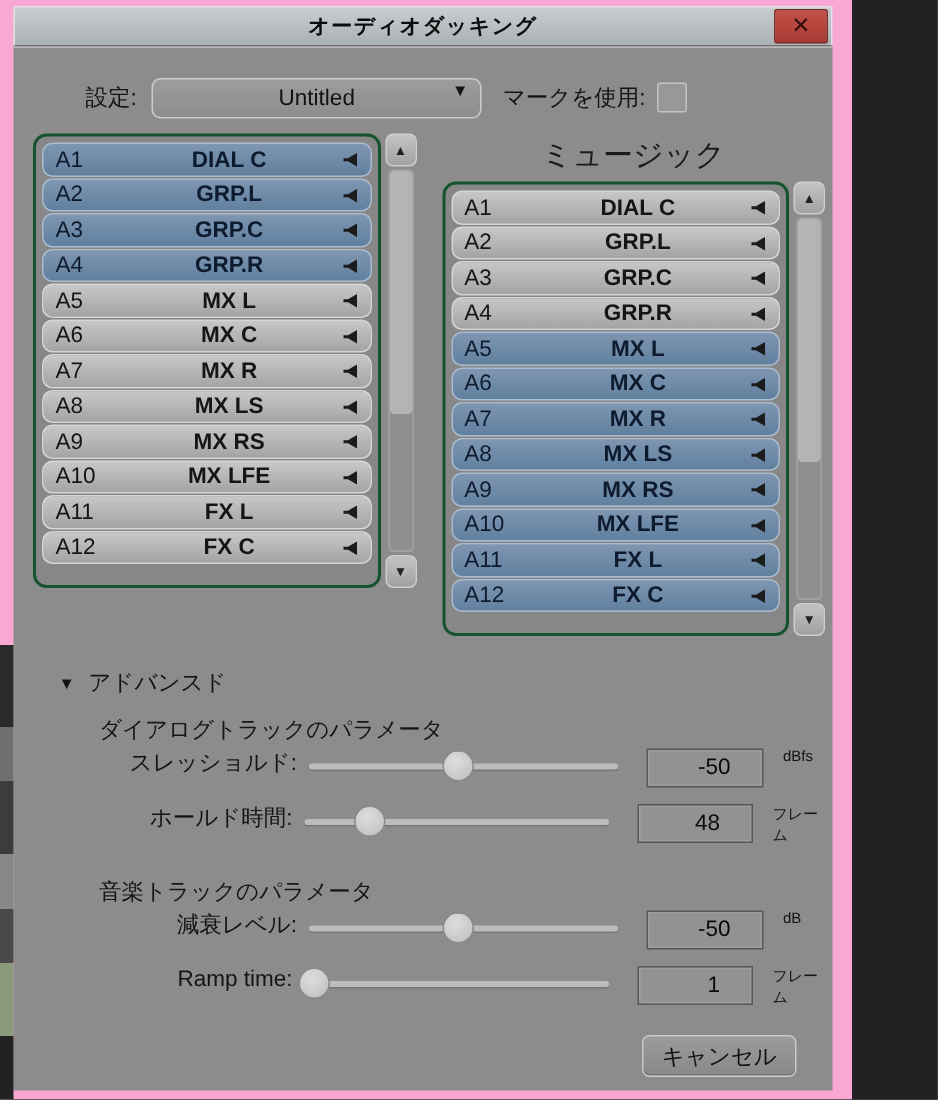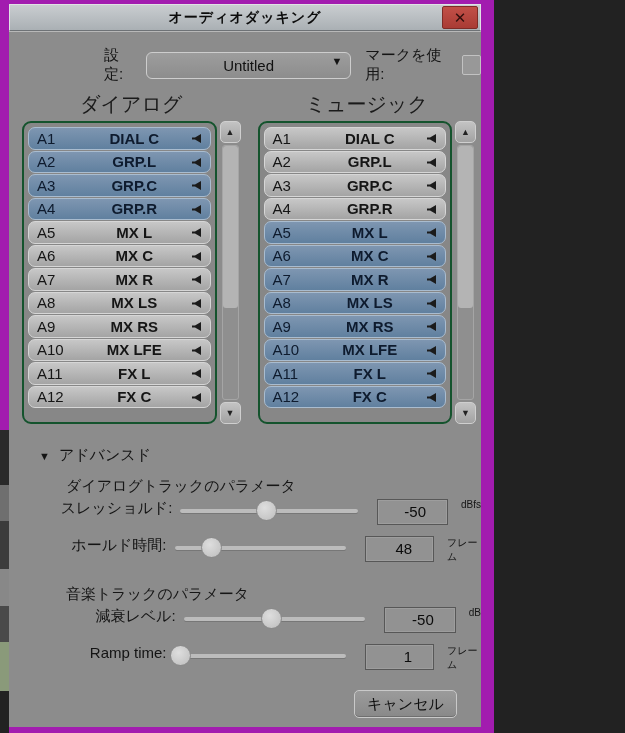--- a/index.html
+++ b/index.html
@@ -1,40 +1,40 @@
 <!DOCTYPE html>
 <html><head>
 <meta charset="utf-8">
 <style>
   html,body{margin:0;padding:0;background:#222;}
   *{box-sizing:border-box;font-family:"Liberation Sans","DejaVu Sans",sans-serif;}
   .frame{
-    width:494px;height:733px;position:relative;overflow:hidden;
-    background:#a21caf;padding:4px 13px 3px 9px;
+    width:568px;height:733px;position:relative;overflow:hidden;
+    background:#f9a8d4;padding:4px 13px 3px 9px;
   }
   
   .titlebar{
     height:27px;display:flex;align-items:center;position:relative;
     background:linear-gradient(#c9cdd0,#aab0b4);
     border:1px solid #dfe2e4;border-bottom:1px solid #6e7276;
   }
   .titletext{flex:1;text-align:center;font-size:14px;font-weight:bold;color:#0c0c0c;letter-spacing:1px;}
   .closebtn{
     position:absolute;right:2px;top:1px;width:36px;height:23px;
     background:linear-gradient(#c25048,#a93b34);border:1px solid #7e2b26;border-radius:2px;
     display:flex;align-items:center;justify-content:center;cursor:pointer;
   }
   .closebtn span{color:#2f0e0c;font-weight:bold;font-size:15px;line-height:1;}
   
   .dlgbody{
     height:696px;background:#8c8c8c;border-top:1px solid #b8b8b8;
     padding-top:19px;position:relative;
   }
   
-  .settingsrow{display:flex;align-items:center;padding-left:95px;height:28px;margin-bottom:10px;}
+  .settingsrow{display:flex;align-items:center;padding-left:48px;height:28px;margin-bottom:10px;}
   .lbl{font-size:15px;color:#141414;}
   .dropdown{
     width:220px;height:27px;margin-left:10px;position:relative;
     background:linear-gradient(#9d9d9d,#8d8d8d);
     border:1px solid #cdcdcd;border-radius:6px;
     display:flex;align-items:center;justify-content:center;cursor:pointer;
   }
   .dropdown .ddval{font-size:15px;color:#111;}
   .ddarrow{
     position:absolute;right:8px;top:2px;font-size:11px;color:#141414;
@@ -129,21 +129,20 @@
       <div class="dropdown">
         <span class="ddval">Untitled</span>
         <span class="ddarrow">▼</span>
       </div>
       <span class="lbl usemarks">マークを使用:</span>
       <div class="checkbox"></div>
     </div>
 
     <div class="cols">
       <div class="col">
-        <div class="colheader">ダイアログ</div>
         <div class="listwrap">
           <div class="listbox">
               <div class="trackrow selected">
                 <span class="tid">A1</span>
                 <span class="tname">DIAL C</span>
                 <span class="spk">
                   <svg width="13" height="13" viewBox="0 0 13 13">
                     <polygon points="11,2 5,5.5 2,5.5 2,7.5 5,7.5 11,11" fill="#1b1b1b"></polygon>
                   </svg>
                 </span>

